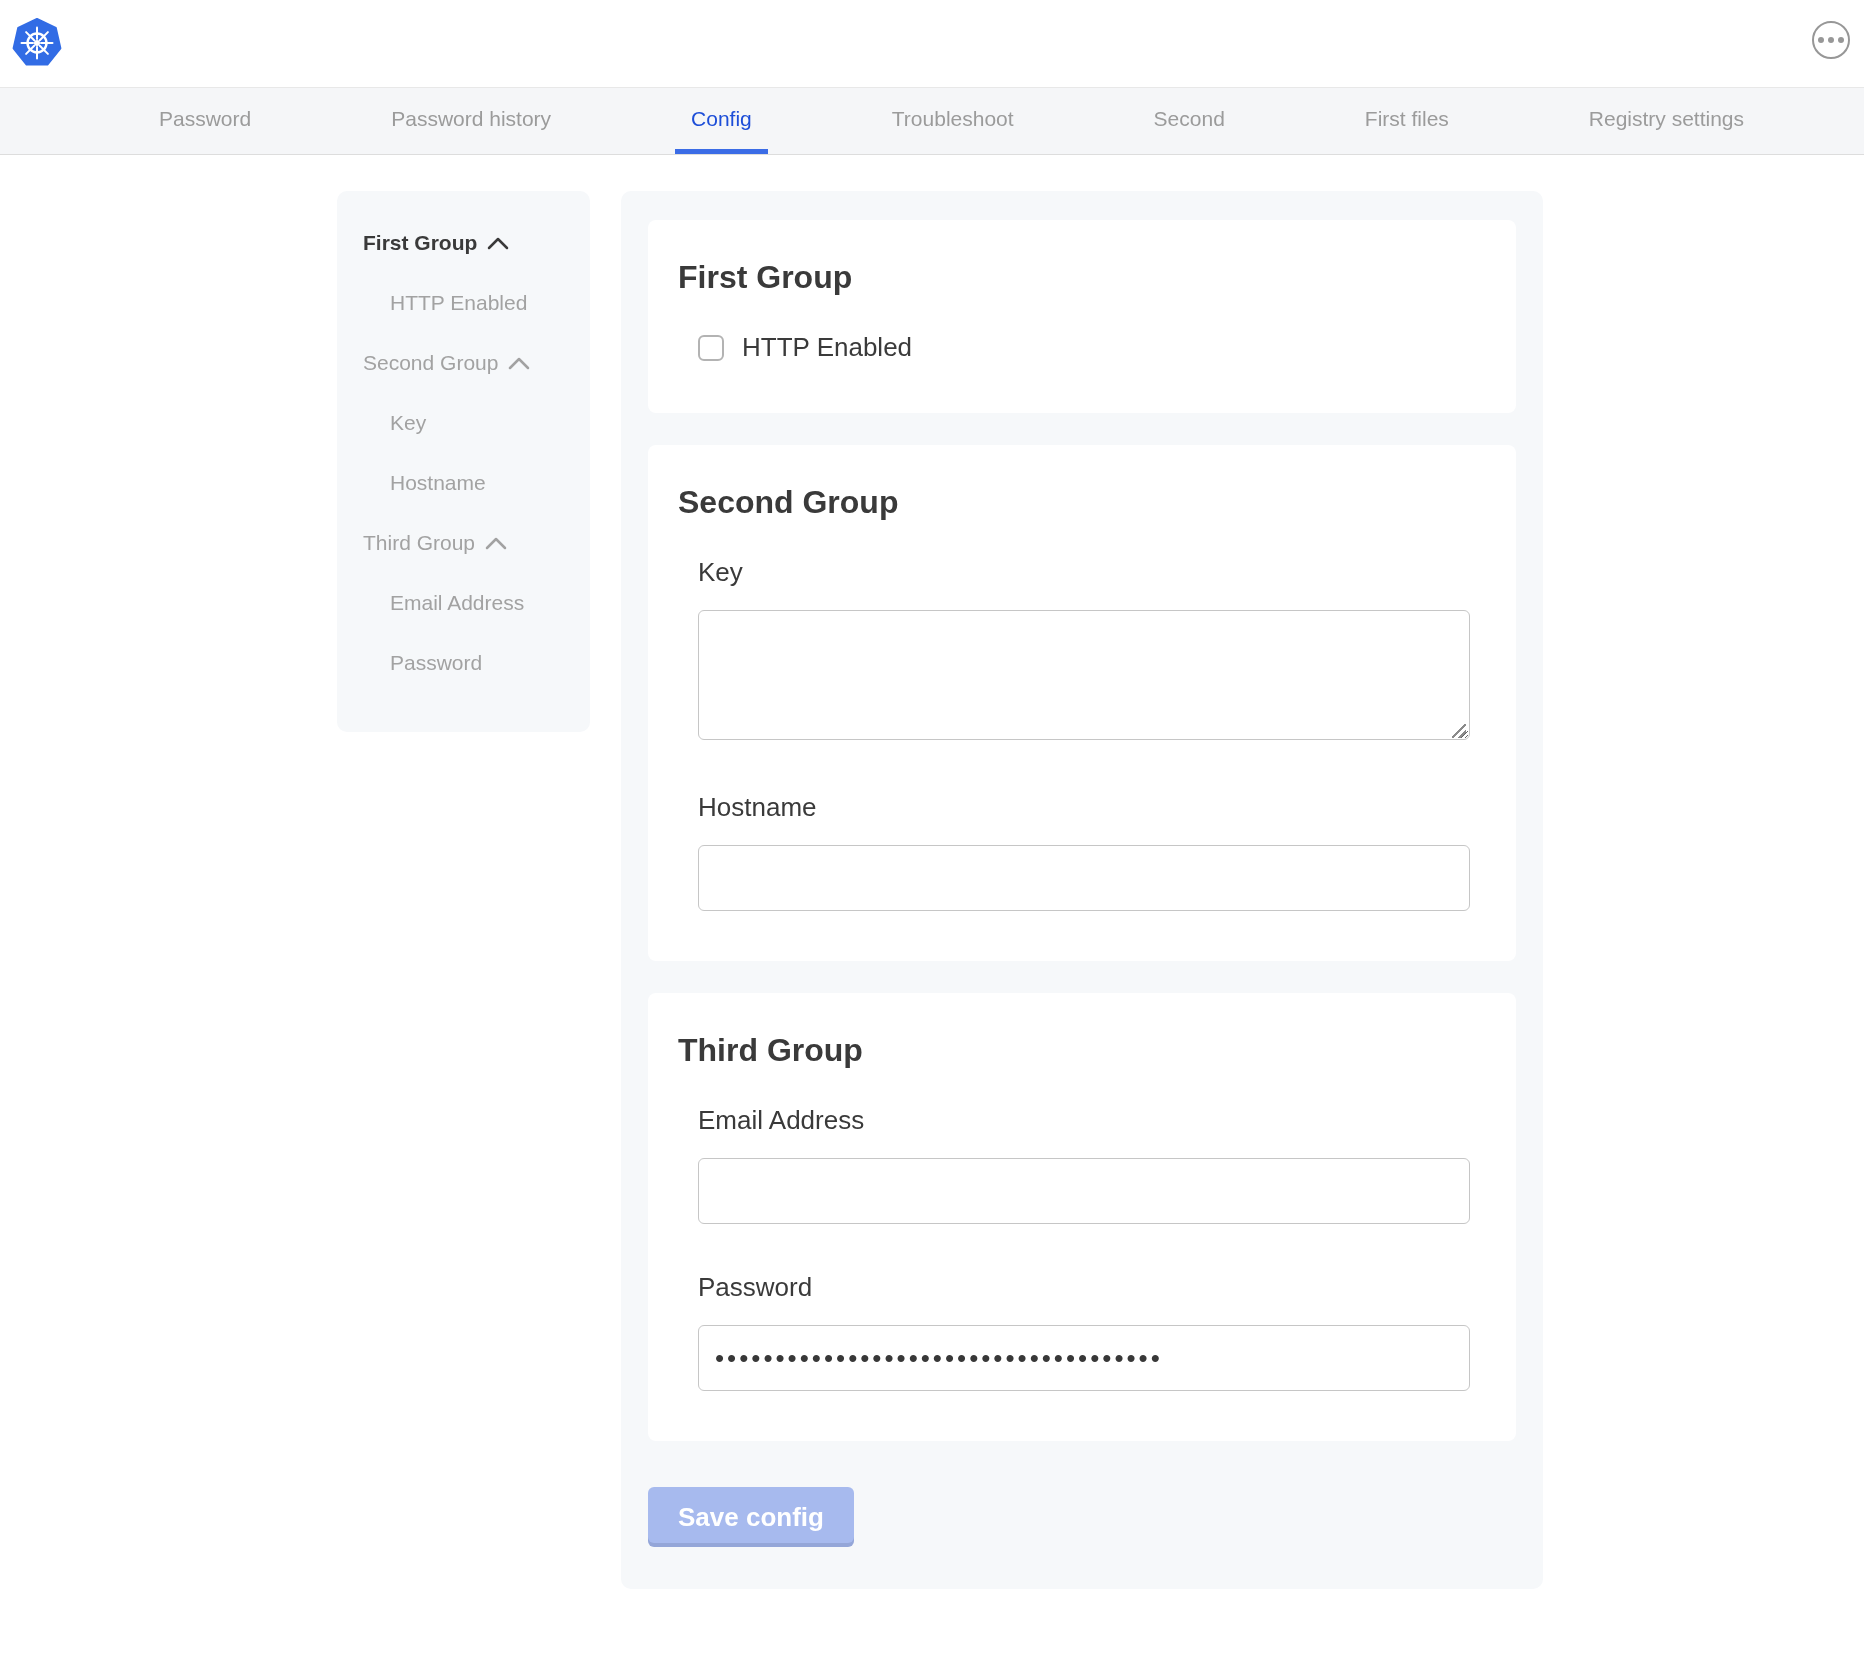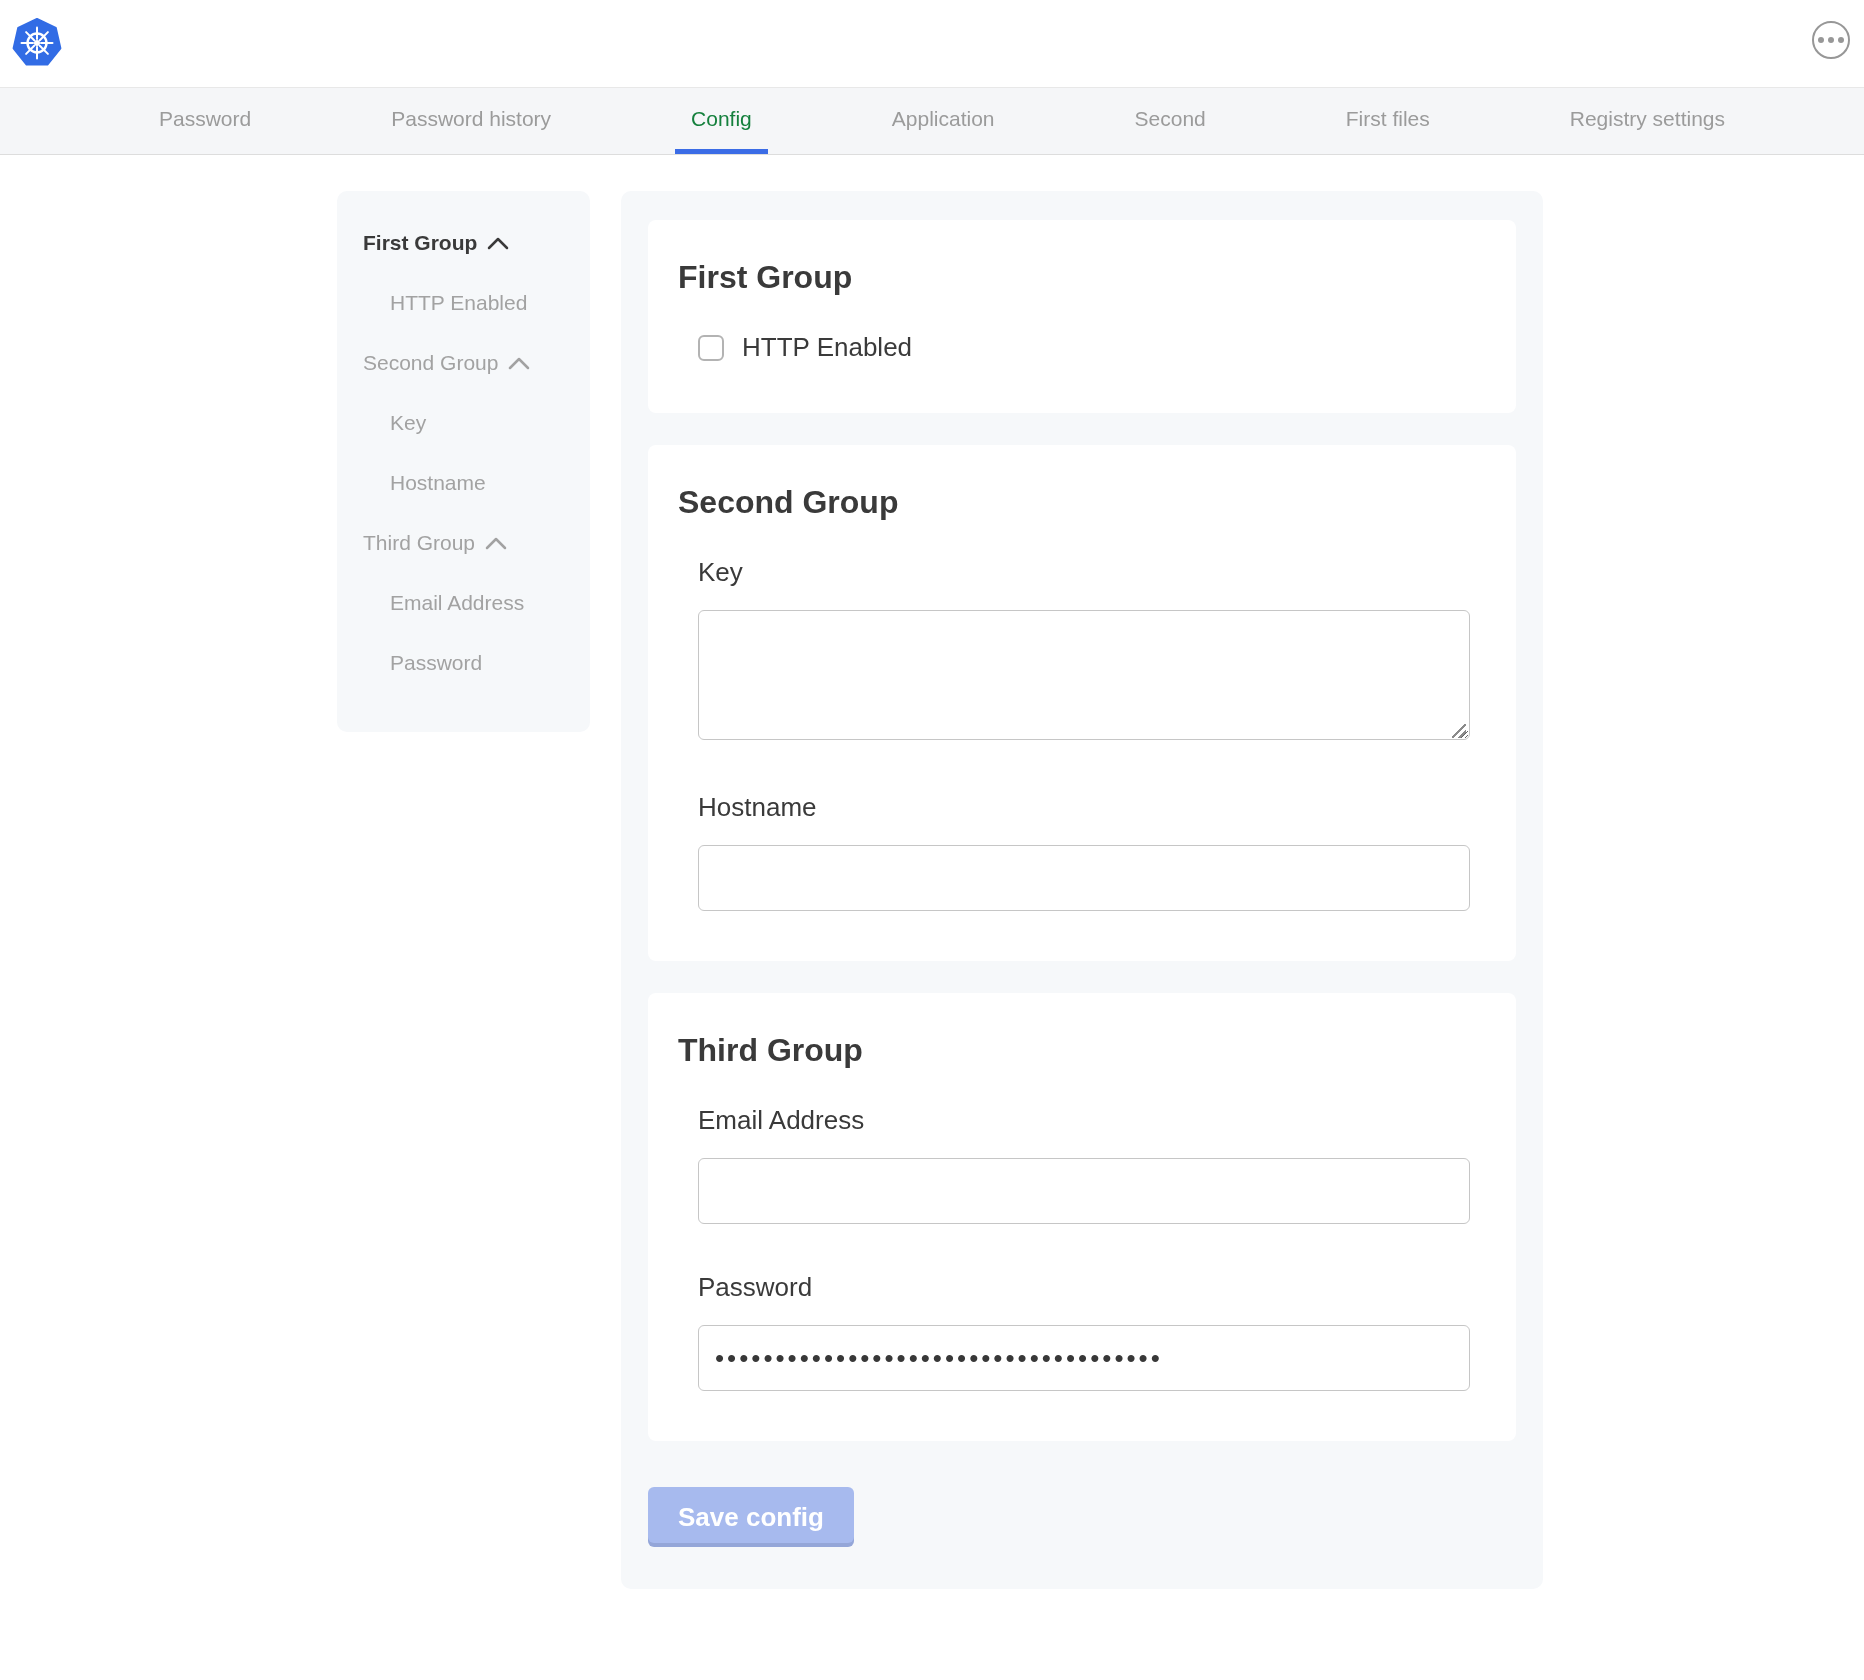--- a/index.html
+++ b/index.html
@@ -16,21 +16,21 @@
   .menu-btn { position:absolute; left:1812px; top:21px; width:38px; height:38px;
     border:2px solid #979797; border-radius:50%; background:#fff;
     display:flex; align-items:center; justify-content:center; gap:4px; cursor:pointer; }
   .menu-btn .dot { width:6px; height:6px; border-radius:50%; background:#979797; }
 
   
   .subnav { height:67px; background:#f5f6f8; border-bottom:1px solid #dddddd;
     display:flex; align-items:stretch; padding-left:143px; gap:108px; }
   .subnav .tab { display:flex; align-items:center; padding:0 16px;
     font-size:21px; color:#9b9b9b; cursor:pointer; border-bottom:5px solid transparent; }
-  .subnav .tab.active { color:#15803d; border-bottom-color:#3b6ce6; }
+  .subnav .tab.active { color:#1d4ed8; border-bottom-color:#3b6ce6; }
 
   
   .content { position:relative; min-height:1525px; background:#ffffff;text-decoration:underline; }
 
   
   .side-card { position:absolute; left:337px; top:36px; width:253px; height:541px;
     background:#f6f8fa; border-radius:10px; padding:22px 18px 0 26px; }
   .side-row { height:60px; display:flex; align-items:center; gap:10px;
     font-size:21px; color:#a2a2a2; cursor:pointer; white-space:nowrap; }
   .side-row.group.active { color:#3a3a3a; font-weight:bold; }
@@ -94,21 +94,21 @@
     <span class="dot"></span>
     <span class="dot"></span>
     <span class="dot"></span>
   </div>
 </div>
 
 <div class="subnav">
   <div class="tab">Password</div>
   <div class="tab">Password history</div>
   <div class="tab active">Config</div>
-  <div class="tab">Application</div>
+  <div class="tab">Troubleshoot</div>
   <div class="tab">Second</div>
   <div class="tab">First files</div>
   <div class="tab">Registry settings</div>
 </div>
 
 <div class="content">
 
   <div class="side-card">
     <div class="side-row group active">
       <span>First Group</span>

